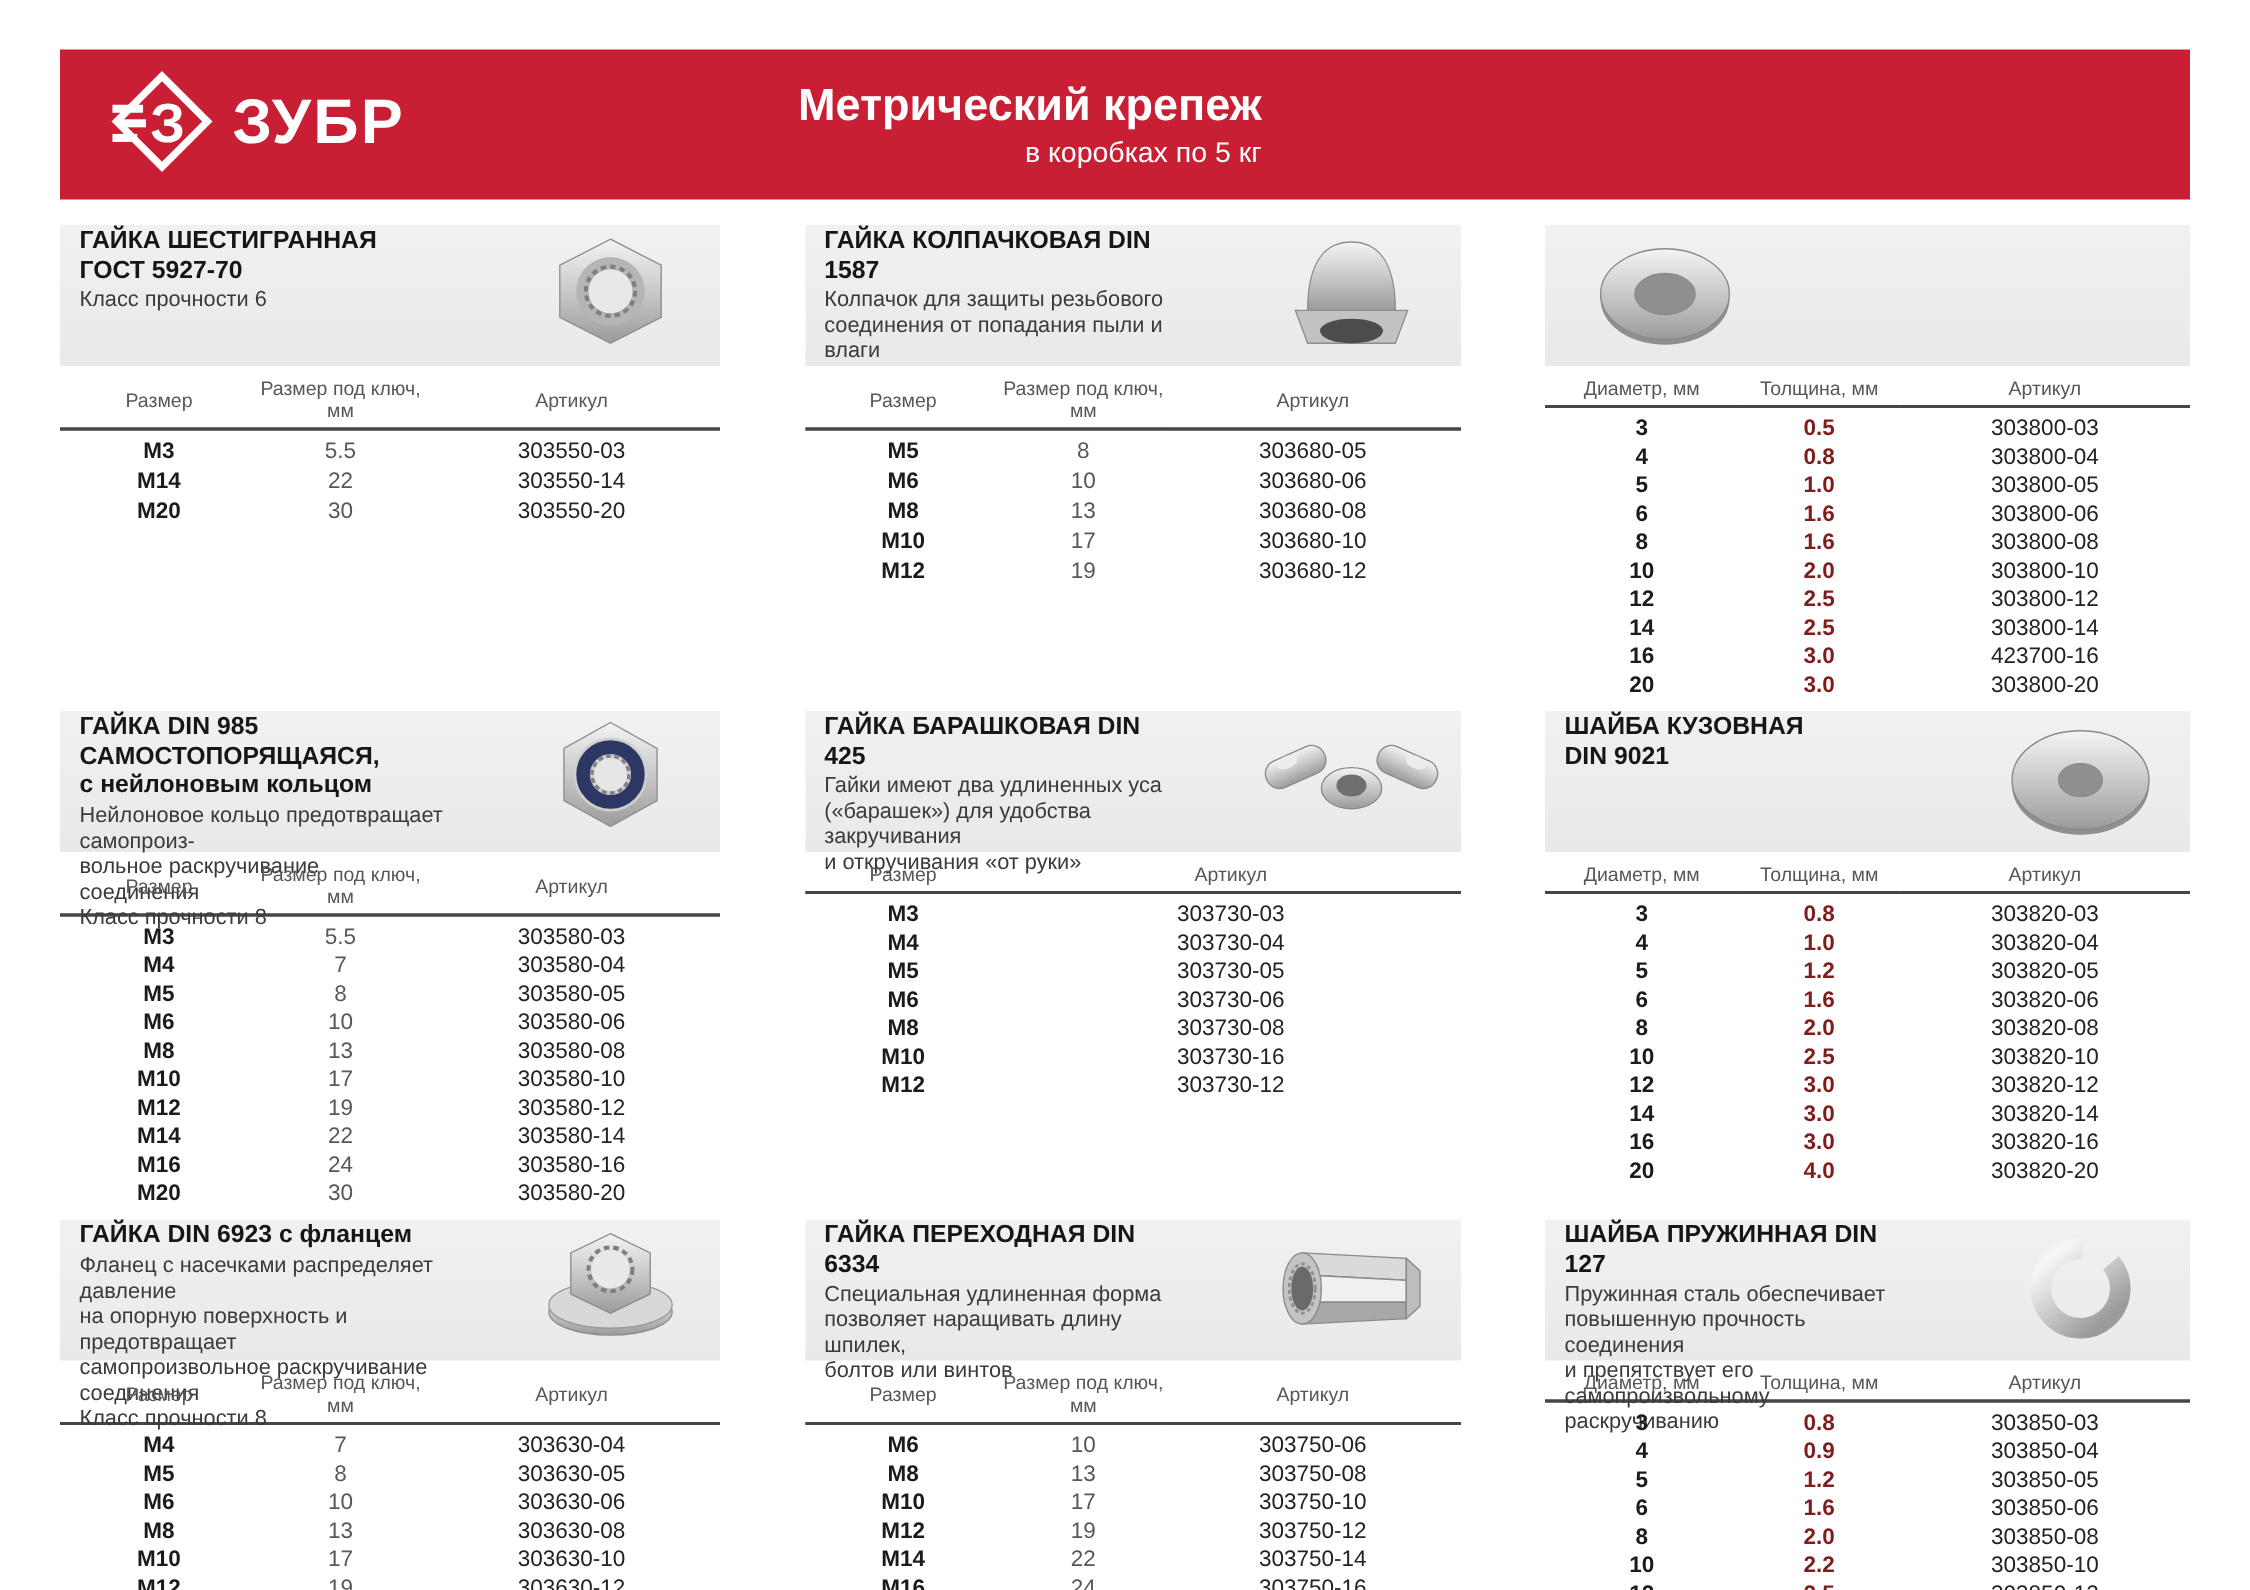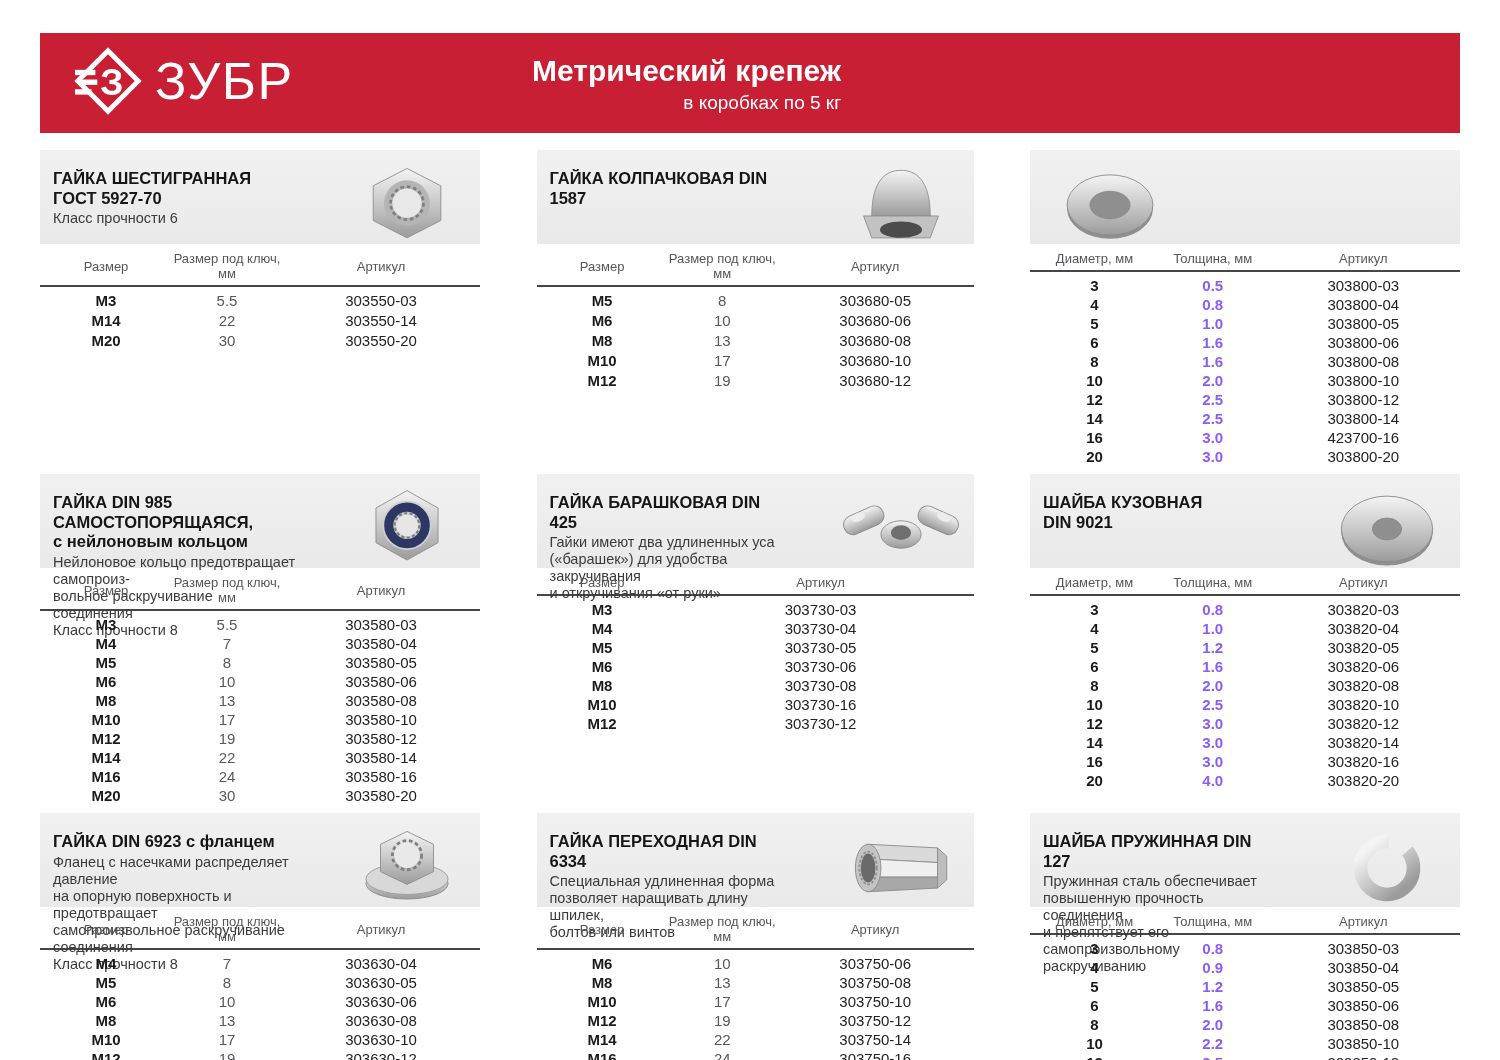--- a/index.html
+++ b/index.html
@@ -18,62 +18,62 @@
     height: 100px;
     background: var(--brand-red);
     color: #fff;
   }
   .logo {
     position: absolute; left: 34px; top: 0; height: 100%;
     display: flex; align-items: center; gap: 13px;
   }
   .logo-mark { width: 68px; height: 68px; }
   .brand {
-    font-size: 52px; font-weight: normal; letter-spacing: 1.5px;
+    font-size: 42px; font-weight: bold; letter-spacing: 1.5px;
     line-height: 1; padding-bottom: 4px;
   }
   .banner-titles { position: absolute; left: 492px; top: 21px; text-align: right; }
   .banner-title { font-size: 30px; font-weight: bold; line-height: 1.15; }
   .banner-sub { font-size: 19px; margin-top: 3px; }
   
   .grid {
     margin: 17px 40px 0;
     display: grid;
     grid-template-columns: 440px 437px 430px;
     justify-content: space-between;
     row-gap: 8px;
     align-items: start;
   }
   .product { width: 100%; }
   .info {
     height: 94px;
     background: linear-gradient(180deg, #f1f1f1, #e9e9e9);
     display: flex;
-    padding: 19px 6px 4px 13px;
+    padding: 1px 6px 4px 13px;
     gap: 44px;
   }
   .texts { flex: 1; min-width: 0; }
   .p-title {
     margin: 0; font-size: 16.5px; line-height: 19.5px;
     font-weight: bold; color: #161616;
   }
   .p-desc { margin: 2px 0 0; font-size: 14.5px; line-height: 17px; color: #3b3b3b; }
   .photo { width: 134px; display: flex; align-items: center; justify-content: center; }
   .photo svg { width: 128px; height: 84px; }
   
   table { width: 100%; border-collapse: collapse; margin-top: 1px; table-layout: fixed; }
   th {
     font-weight: normal; font-size: 13px; color: #57575a;
     padding: 6px 0 4px; text-align: center;
     border-bottom: 2px solid #45454a;
   }
   td { font-size: 15px; text-align: center; color: #58585b; }
   td.c1 { font-weight: bold; color: #1b1b1b; }
   td.c3 { color: #232326; }
-  table.bold2 td.c2 { font-weight: bold; color: #8b5cf6; }
+  table.bold2 td.c2 { font-weight: bold; color: #7f1d1d; }
   table.loose td  { height: 20px; }
   table.medium td { height: 18.5px; }
   table.dense td  { height: 17px; }
   tbody tr:first-child td { padding-top: 5px; }
 </style>
 </head>
 <body>
 
 <header class="banner">
   <div class="logo">
@@ -146,20 +146,21 @@
             <td class="c2">30</td>
             <td class="c3">303550-20</td>
           </tr>
         </tbody>
     </table>
   </section>
     <section class="product">
     <div class="info">
       <div class="texts">
         <h2 class="p-title">ГАЙКА КОЛПАЧКОВАЯ DIN 1587</h2>
+        <p class="p-desc">Колпачок для защиты резьбового<br>соединения от попадания пыли и влаги</p>
       </div>
       <div class="photo">
           <svg viewBox="0 0 132 92">
             <defs>
               <linearGradient id="mg2" x1="0" y1="0" x2="0" y2="1">
 <stop offset="0" stop-color="#f4f4f4"></stop>
                 <stop offset=".5" stop-color="#c9c9c9"></stop>
 <stop offset="1" stop-color="#9b9b9b"></stop>
               </linearGradient>
             </defs>

